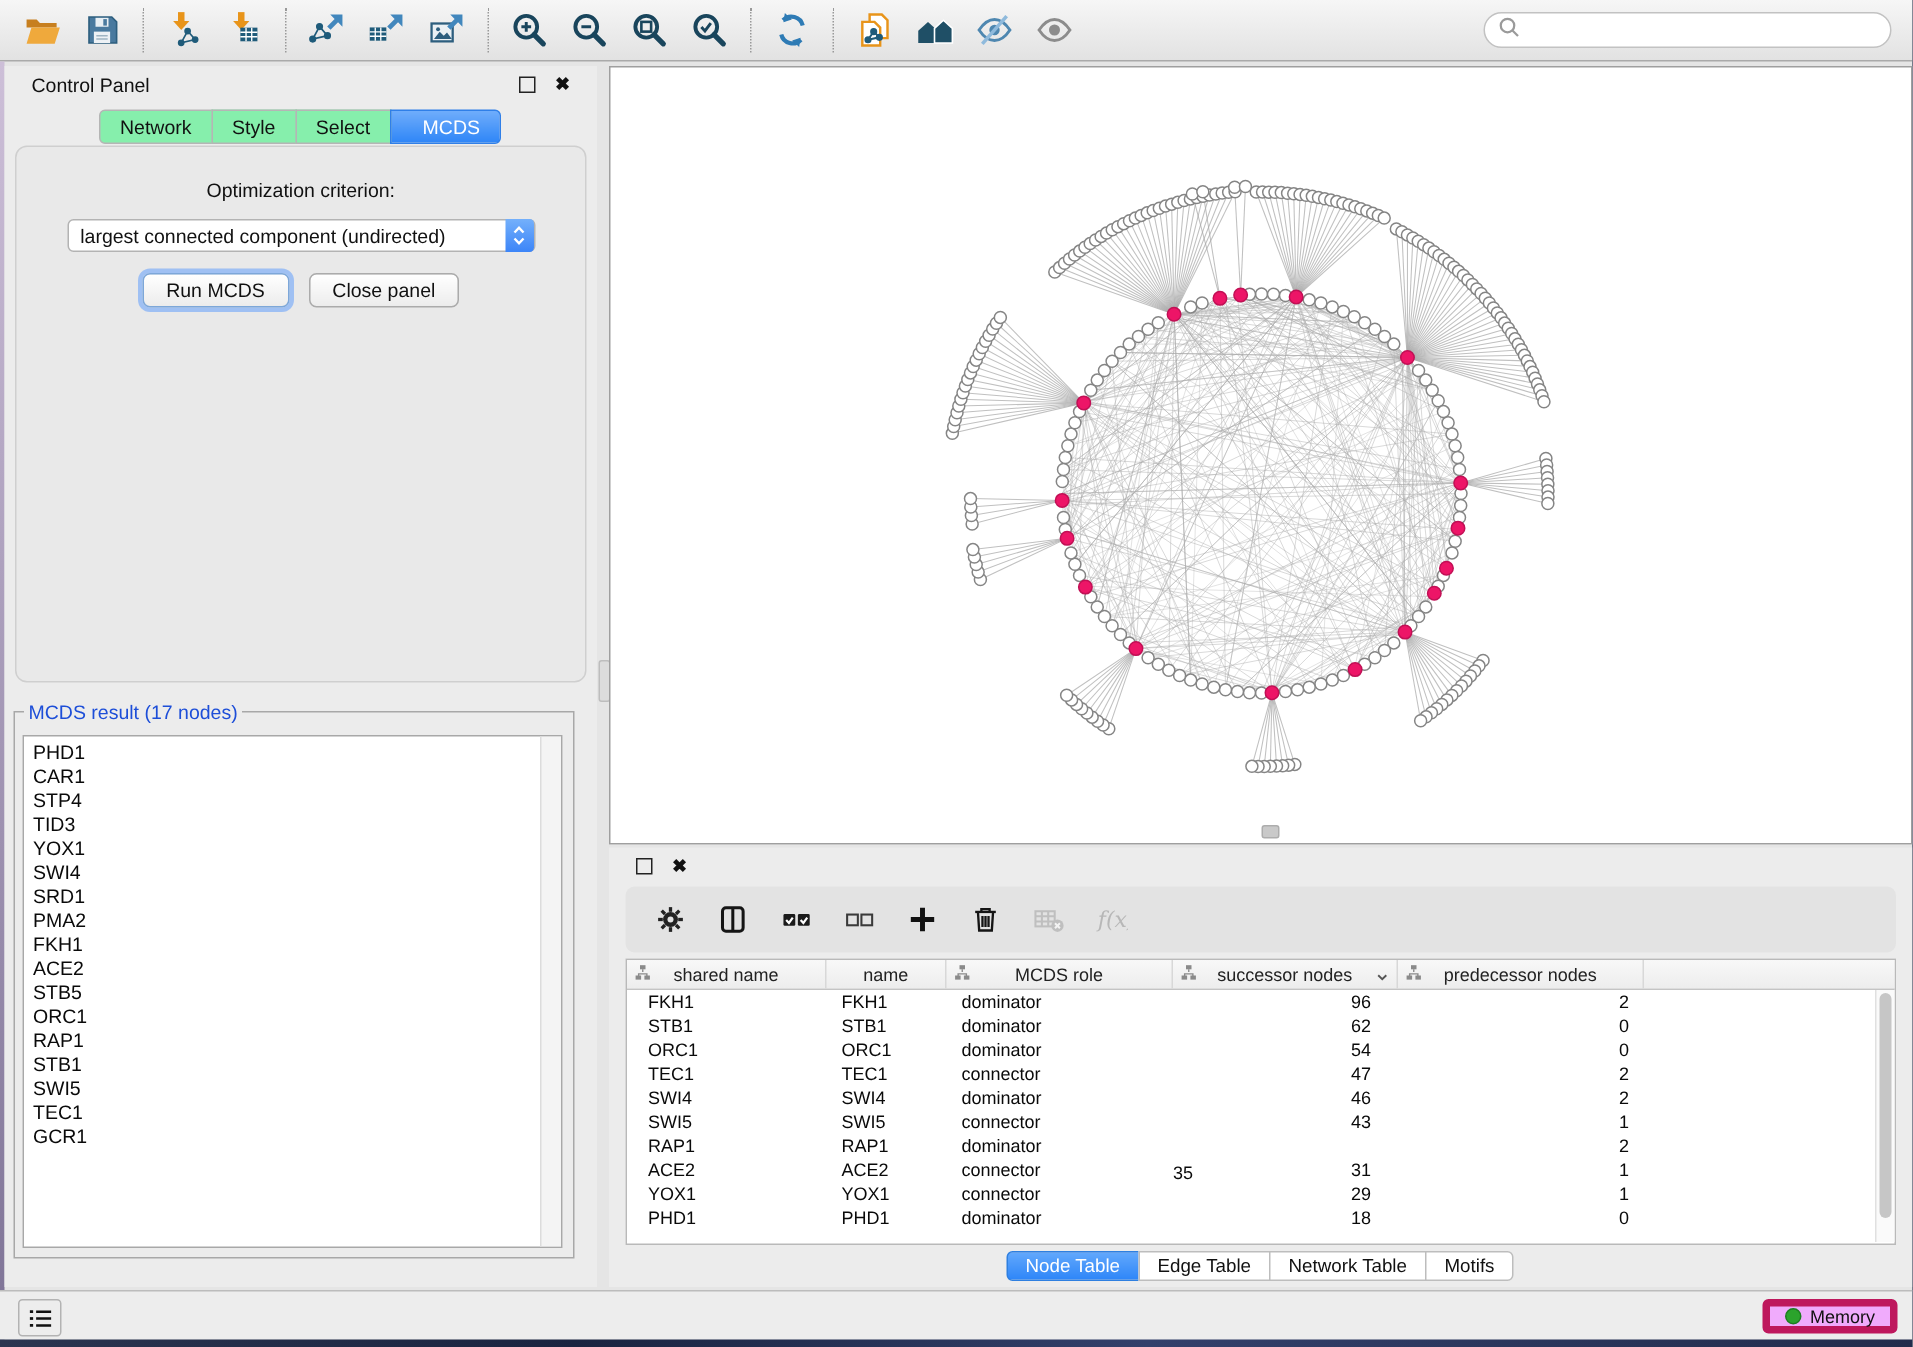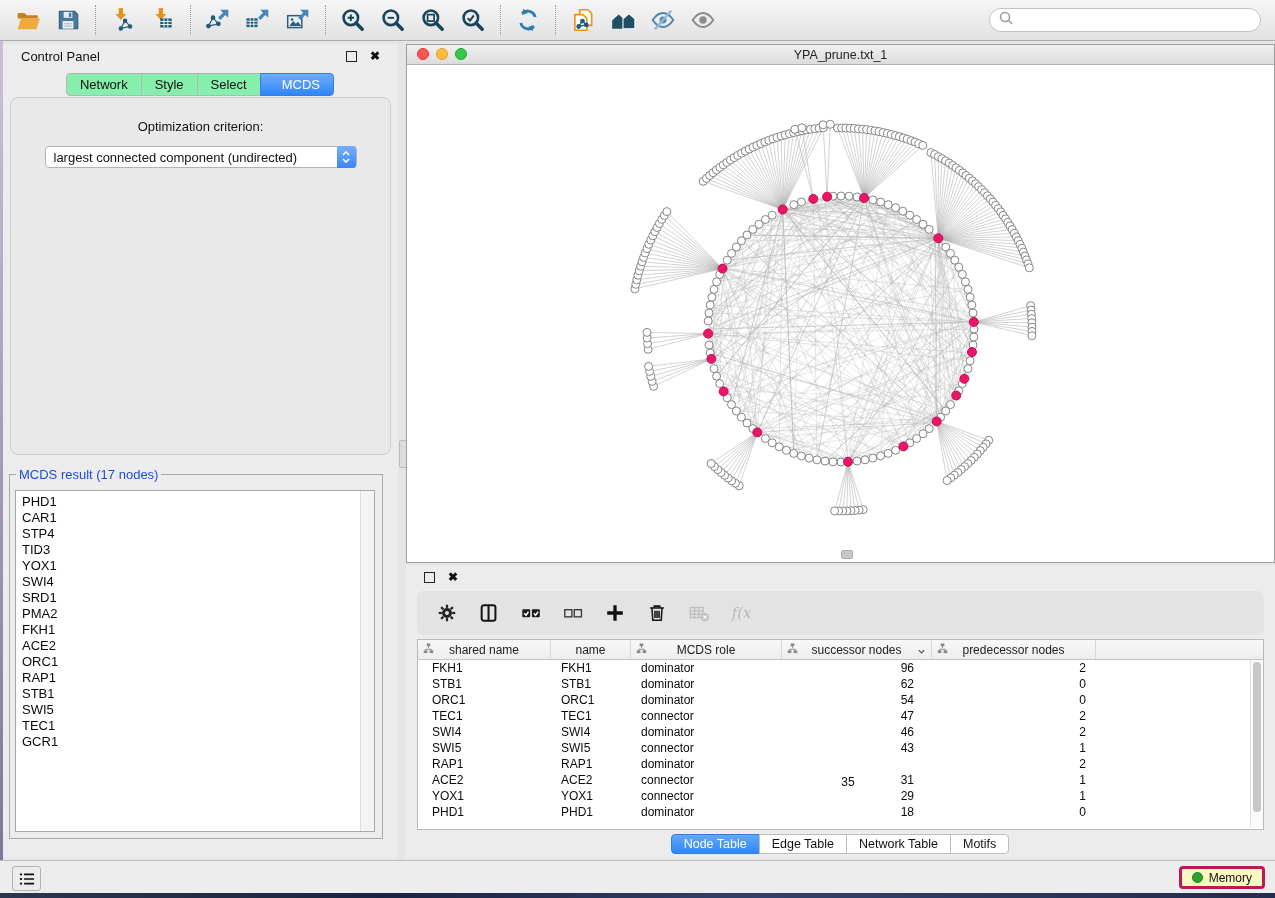--- a/index.html
+++ b/index.html
@@ -110,22 +110,22 @@
   .bt-tab:first-child{border-radius:4px 0 0 4px;}
   .bt-tab:last-child{border-radius:0 4px 4px 0;}
   .bt-tab.active{background:linear-gradient(#62a8fc,#2e86f8);color:#fff;border-color:#2e7fe0;}
 
   
   #status-bar{position:absolute;left:0;top:860px;width:100%;height:33px;background:#ededed;
     border-top:1px solid #bcbcbc;box-sizing:border-box;}
   #status-list-btn{position:absolute;left:12px;top:5px;width:27px;height:23px;
     border:1px solid #b3b3b3;border-radius:3px;display:flex;align-items:center;
     justify-content:center;background:#ededed;cursor:pointer;}
-  #memory-btn{position:absolute;right:10px;top:5px;height:23px;padding:0 10px;background:#fef9c3;
-    border:3px solid #be185d;border-radius:4px;display:flex;align-items:center;gap:6px;
+  #memory-btn{position:absolute;right:10px;top:5px;height:23px;padding:0 10px;background:#f0abfc;
+    border:5px solid #be185d;border-radius:4px;display:flex;align-items:center;gap:6px;
     font-size:12px;color:#111;box-sizing:border-box;cursor:pointer;text-align:center;}
   .mem-dot{width:11px;height:11px;border-radius:50%;background:#2ba32c;border:1px solid #1d7d20;box-sizing:border-box;}
   #desktop-strip{position:absolute;left:0;bottom:0;width:100%;height:5px;
     background:linear-gradient(90deg,#2b3550,#1a2440 30%,#33406b 60%,#222c4c);}
 </style>
 </head>
 <body>
 
 <div id="app">
 
@@ -313,58 +313,55 @@
     <div id="cp-content">
       <div id="opt-label">Optimization criterion:</div>
       <div id="opt-select">
         <span id="opt-select-text">largest connected component (undirected)</span>
         <span class="stepper">
           <svg width="10" height="16" viewBox="0 0 10 16">
               <path d="M2 6l3-3.2L8 6M2 10l3 3.2L8 10" stroke="#fff" stroke-width="1.6" fill="none"></path>
             </svg>
         </span>
       </div>
+      <div id="cp-buttons">
+        <button id="run-btn" class="mac-btn">Run MCDS</button>
+        <button id="closep-btn" class="mac-btn">Close panel</button>
+      </div>
     </div>
     <fieldset id="mcds-result">
       <legend>MCDS result (17 nodes)</legend>
       <div id="mcds-list-wrap">
         <ul id="mcds-list">
             <li>PHD1</li>
             <li>CAR1</li>
             <li>STP4</li>
             <li>TID3</li>
             <li>YOX1</li>
             <li>SWI4</li>
             <li>SRD1</li>
             <li>PMA2</li>
             <li>FKH1</li>
             <li>ACE2</li>
+            <li>STB5</li>
             <li>ORC1</li>
             <li>RAP1</li>
             <li>STB1</li>
             <li>SWI5</li>
             <li>TEC1</li>
             <li>GCR1</li>
           </ul>
         <div class="vtrack"></div>
       </div>
     </fieldset>
   </div>
 
   <div id="split-handle"></div>
 
   <div id="net-window">
-    <div id="net-titlebar">
-      <span class="lights">
-        <span class="light l-red"></span>
-        <span class="light l-yellow"></span>
-        <span class="light l-green"></span>
-      </span>
-      <span>YPA_prune.txt_1</span>
-    </div>
     <div id="net-canvas">
       <div id="net-hscroll"></div>
     <svg width="867" height="498" viewBox="0 0 867 498">
           <g>
             <line x1="375.7" y1="145.5" x2="386.8" y2="389.4" stroke="#ababab" stroke-width="0.6" opacity="0.5"></line>
             <line x1="375.7" y1="145.5" x2="538.7" y2="347.0" stroke="#ababab" stroke-width="0.6" opacity="0.5"></line>
             <line x1="375.7" y1="145.5" x2="488.6" y2="143.7" stroke="#ababab" stroke-width="0.6" opacity="0.5"></line>
             <line x1="375.7" y1="145.5" x2="473.6" y2="138.0" stroke="#ababab" stroke-width="0.6" opacity="0.5"></line>
             <line x1="375.7" y1="145.5" x2="458.0" y2="134.2" stroke="#ababab" stroke-width="0.6" opacity="0.5"></line>
             <line x1="375.7" y1="145.5" x2="434.0" y2="132.0" stroke="#ababab" stroke-width="0.6" opacity="0.5"></line>
@@ -1339,21 +1336,21 @@
             <div class="td" style="width: 133px; text-align: left; padding-left: 14px;">SWI5</div>
             <div class="td" style="width: 80px; text-align: left; padding-left: 10px;">SWI5</div>
             <div class="td" style="width: 151px; text-align: left; padding-left: 10px;">connector</div>
             <div class="td" style="width: 150px; text-align: right; padding-right: 18px;">43</div>
             <div class="td" style="width: 164px; text-align: right; padding-right: 10px;">1</div>
           </div>
           <div class="tr">
             <div class="td" style="width: 133px; text-align: left; padding-left: 14px;">RAP1</div>
             <div class="td" style="width: 80px; text-align: left; padding-left: 10px;">RAP1</div>
             <div class="td" style="width: 151px; text-align: left; padding-left: 10px;">dominator</div>
-            <div class="td" style="width: 150px; text-align: center; padding-right: 18px; margin-top: 36px;">35</div>
+            <div class="td" style="width: 150px; text-align: left; padding-right: 18px; margin-top: 36px;">35</div>
             <div class="td" style="width: 164px; text-align: right; padding-right: 10px;">2</div>
           </div>
           <div class="tr">
             <div class="td" style="width: 133px; text-align: left; padding-left: 14px;">ACE2</div>
             <div class="td" style="width: 80px; text-align: left; padding-left: 10px;">ACE2</div>
             <div class="td" style="width: 151px; text-align: left; padding-left: 10px;">connector</div>
             <div class="td" style="width: 150px; text-align: right; padding-right: 18px;">31</div>
             <div class="td" style="width: 164px; text-align: right; padding-right: 10px;">1</div>
           </div>
           <div class="tr">

